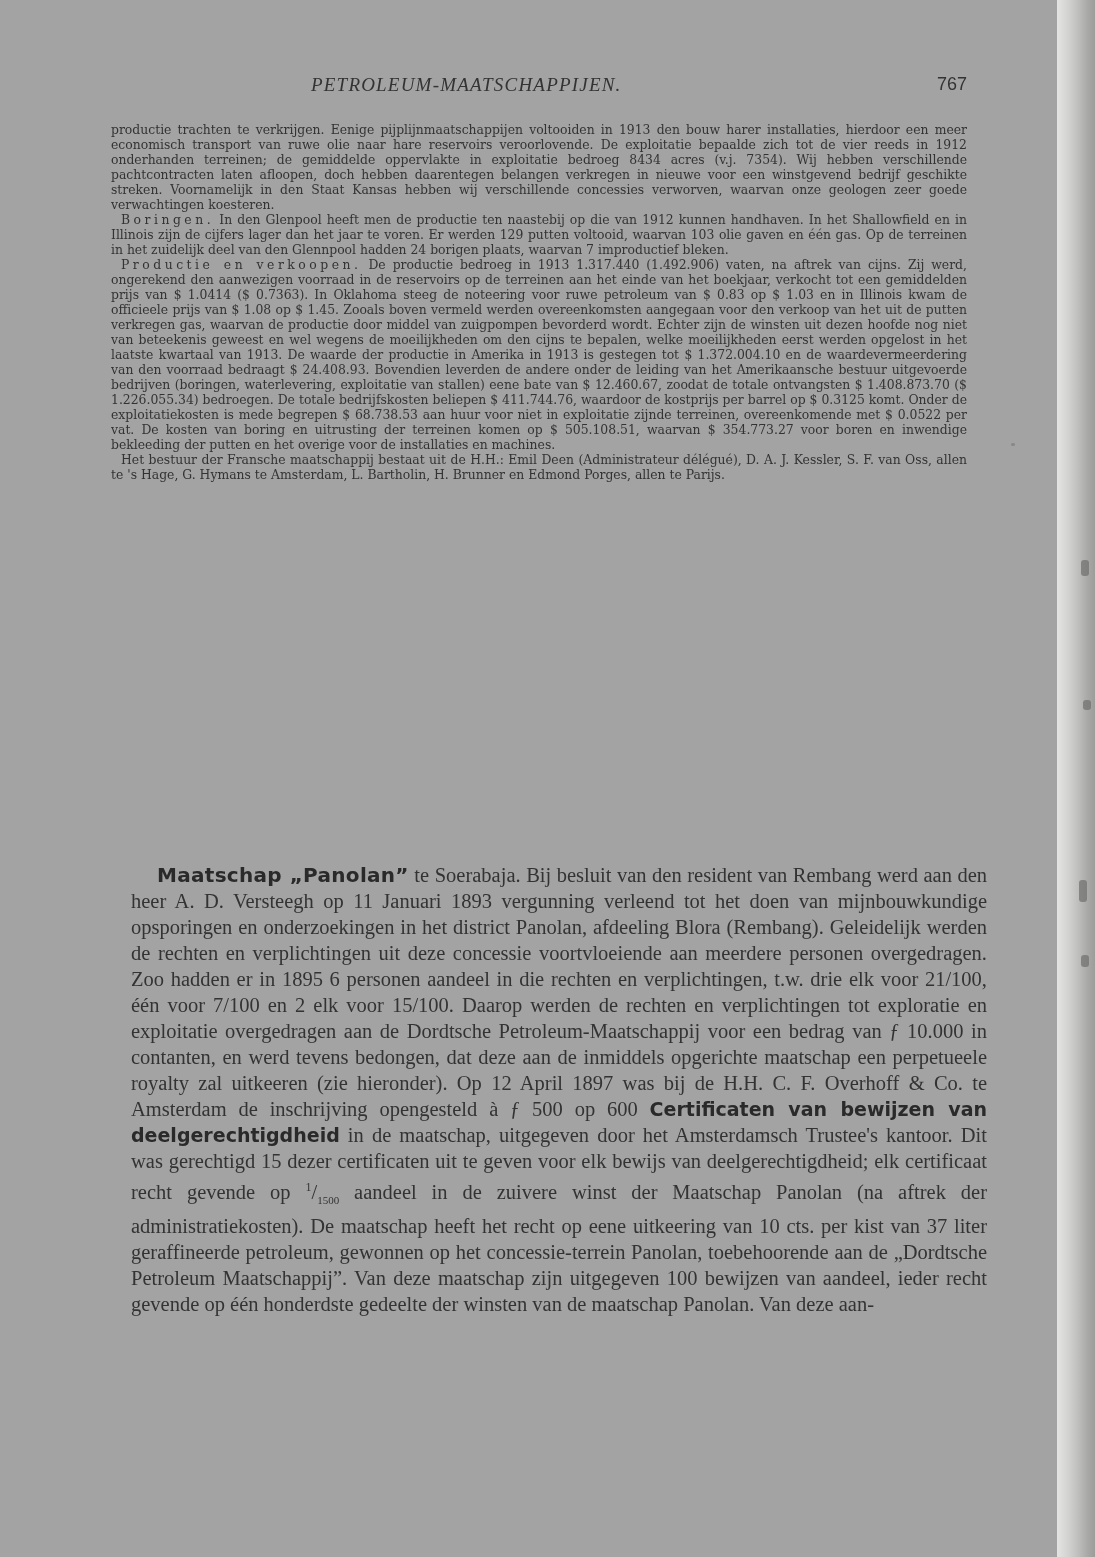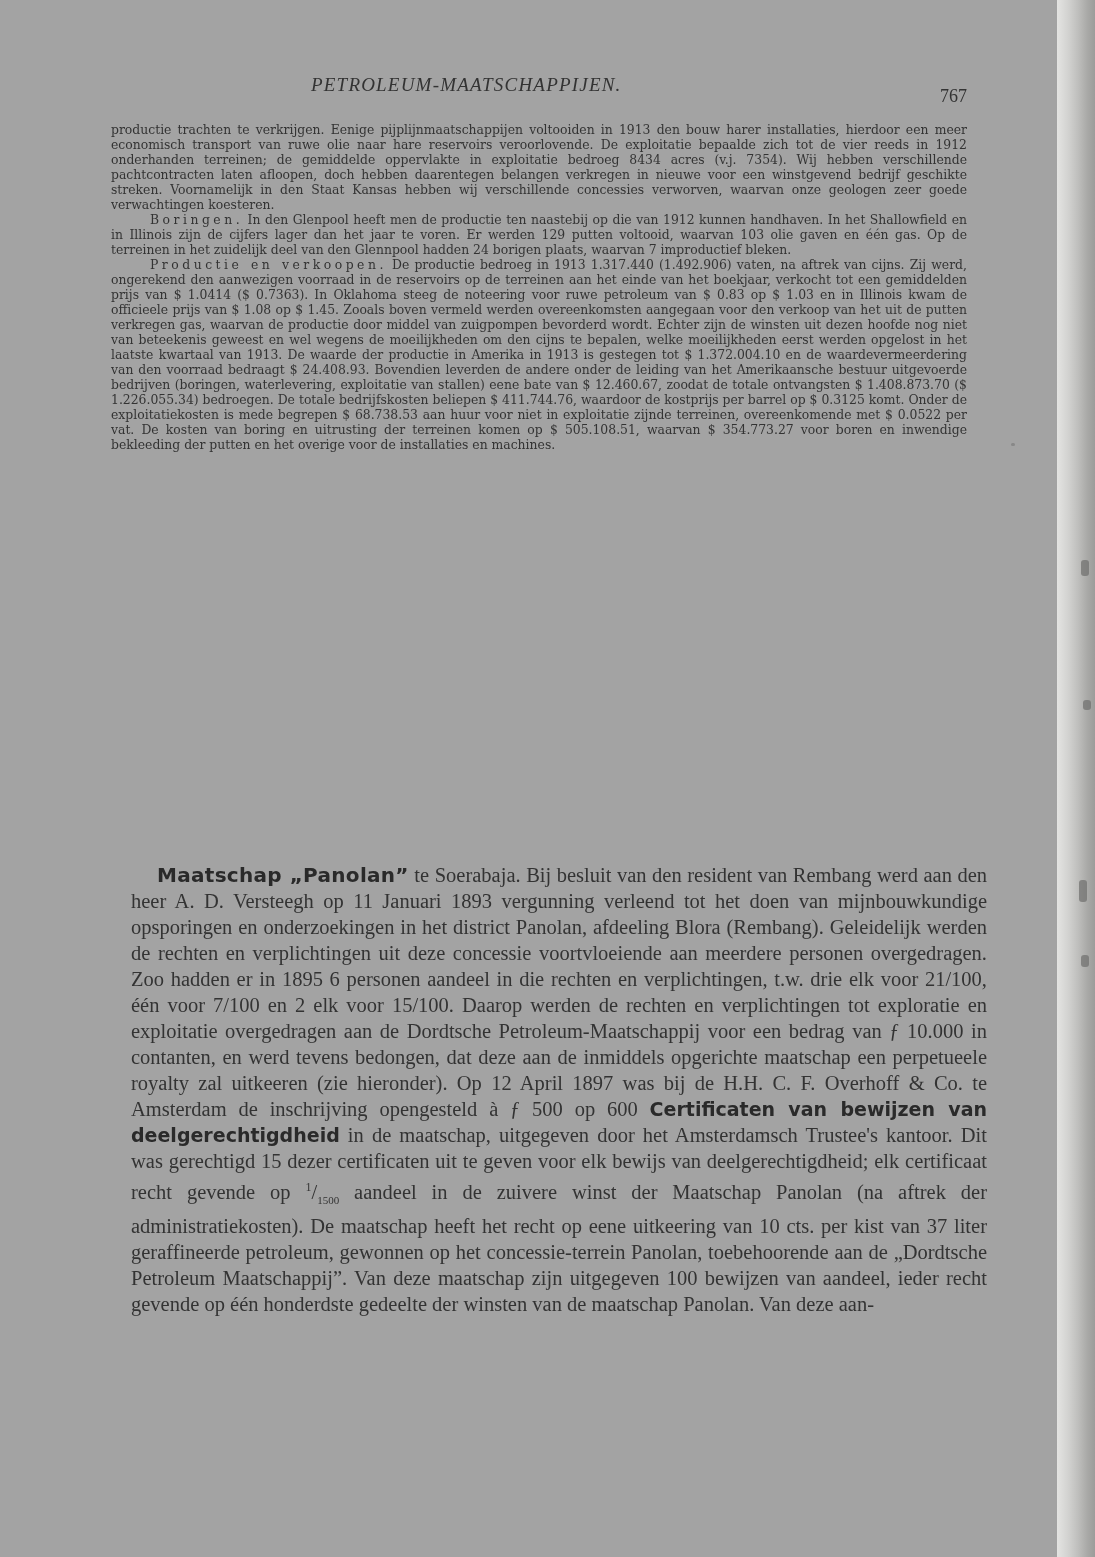--- a/index.html
+++ b/index.html
@@ -24,30 +24,30 @@
   .header {
     position: absolute; left: 111px; top: 74px; width: 856px; height: 26px;
   }
   .running-title {
     position: absolute; left: 200px; top: 0;
     font-family: "Liberation Serif", serif; font-style: italic;
     font-size: 19px; letter-spacing: 1.2px; color: #333;
   }
   .page-number {
     position: absolute; right: 0; top: 0;
-    font-family: Liberation Serif, serif; font-size: 18px; color: #333; margin-top: 12px;
+    font-family: Liberation Sans, sans-serif; font-size: 18px; color: #333;
   }
   .small-block {
     position: absolute; left: 111px; top: 122px; width: 856px;
     font-family: "DejaVu Serif", serif; font-size: 12.4px; line-height: 15px;
     text-align: justify; color: #333;
   }
   .small-block p { margin: 0; text-indent: 0; }
   .small-block p.indent { text-indent: 10px; }
-  .spaced { letter-spacing: 3.5px; margin-left: 29px; }
+  .spaced { letter-spacing: 3.5px; }
   .large-block {
     position: absolute; left: 111px; top: 862px; width: 856px;
     font-family: "Liberation Serif", serif; font-size: 20.5px; line-height: 26px;
     text-align: justify; color: #333; margin-left: 20px;
   }
   .large-block p { margin: 0; text-indent: 26px; }
   .bold-sans {
     font-family: "DejaVu Sans", "Liberation Sans", sans-serif; font-weight: bold; font-size: 19px; color: #2a2a2a;
   }
   .bold-sans.lg { font-size: 20px; letter-spacing: 0.3px; }
@@ -62,20 +62,21 @@
 
   <div class="header">
     <span class="running-title">PETROLEUM-MAATSCHAPPIJEN.</span>
     <span class="page-number">767</span>
   </div>
 
   <div class="small-block">
     <p>productie trachten te verkrijgen. Eenige pijplijnmaatschappijen voltooiden in 1913 den bouw harer installaties, hierdoor een meer economisch transport van ruwe olie naar hare reservoirs veroorlovende. De exploitatie bepaalde zich tot de vier reeds in 1912 onderhanden terreinen; de gemiddelde oppervlakte in exploitatie bedroeg 8434 acres (v.j. 7354). Wij hebben verschillende pachtcontracten laten afloopen, doch hebben daarentegen belangen verkregen in nieuwe voor een winstgevend bedrijf geschikte streken. Voornamelijk in den Staat Kansas hebben wij verschillende concessies verworven, waarvan onze geologen zeer goede verwachtingen koesteren.</p>
     <p class="indent"><span class="spaced">Boringen.</span><span> In den Glenpool heeft men de productie ten naastebij op die van 1912 kunnen handhaven. In het Shallowfield en in Illinois zijn de cijfers lager dan het jaar te voren. Er werden 129 putten voltooid, waarvan 103 olie gaven en één gas. Op de terreinen in het zuidelijk deel van den Glennpool hadden 24 borigen plaats, waarvan 7 improductief bleken.</span></p>
     <p class="indent"><span class="spaced">Productie en verkoopen.</span><span> De productie bedroeg in 1913 1.317.440 (1.492.906) vaten, na aftrek van cijns. Zij werd, ongerekend den aanwezigen voorraad in de reservoirs op de terreinen aan het einde van het boekjaar, verkocht tot een gemiddelden prijs van $ 1.0414 ($ 0.7363). In Oklahoma steeg de noteering voor ruwe petroleum van $ 0.83 op $ 1.03 en in Illinois kwam de officieele prijs van $ 1.08 op $ 1.45. Zooals boven vermeld werden overeenkomsten aangegaan voor den verkoop van het uit de putten verkregen gas, waarvan de productie door middel van zuigpompen bevorderd wordt. Echter zijn de winsten uit dezen hoofde nog niet van beteekenis geweest en wel wegens de moeilijkheden om den cijns te bepalen, welke moeilijkheden eerst werden opgelost in het laatste kwartaal van 1913. De waarde der productie in Amerika in 1913 is gestegen tot $ 1.372.004.10 en de waardevermeerdering van den voorraad bedraagt $ 24.408.93. Bovendien leverden de andere onder de leiding van het Amerikaansche bestuur uitgevoerde bedrijven (boringen, waterlevering, exploitatie van stallen) eene bate van $ 12.460.67, zoodat de totale ontvangsten $ 1.408.873.70 ($ 1.226.055.34) bedroegen. De totale bedrijfskosten beliepen $ 411.744.76, waardoor de kostprijs per barrel op $ 0.3125 komt. Onder de exploitatiekosten is mede begrepen $ 68.738.53 aan huur voor niet in exploitatie zijnde terreinen, overeenkomende met $ 0.0522 per vat. De kosten van boring en uitrusting der terreinen komen op $ 505.108.51, waarvan $ 354.773.27 voor boren en inwendige bekleeding der putten en het overige voor de installaties en machines.</span></p>
+    <p class="indent">Het bestuur der Fransche maatschappij bestaat uit de H.H.: Emil Deen (Administrateur délégué), D. A. J. Kessler, S. F. van Oss, allen te 's Hage, G. Hymans te Amsterdam, L. Bartholin, H. Brunner en Edmond Porges, allen te Parijs.</p>
   </div>
 
   <div class="large-block">
     <p><span class="bold-sans lg">Maatschap „Panolan”</span><span> te Soerabaja. Bij besluit van den resident van Rembang werd aan den heer A. D. Versteegh op 11 Januari 1893 vergunning verleend tot het doen van mijnbouwkundige opsporingen en onderzoekingen in het district Panolan, afdeeling Blora (Rembang). Geleidelijk werden de rechten en verplichtingen uit deze concessie voortvloeiende aan meerdere personen overgedragen. Zoo hadden er in 1895 6 personen aandeel in die rechten en verplichtingen, t.w. drie elk voor 21/100, één voor 7/100 en 2 elk voor 15/100. Daarop werden de rechten en verplichtingen tot exploratie en exploitatie overgedragen aan de Dordtsche Petroleum-Maatschappij voor een bedrag van ƒ 10.000 in contanten, en werd tevens bedongen, dat deze aan de inmiddels opgerichte maatschap een perpetueele royalty zal uitkeeren (zie hieronder). Op 12 April 1897 was bij de H.H. C. F. Overhoff &amp; Co. te Amsterdam de inschrijving opengesteld à ƒ 500 op 600 </span><span class="bold-sans">Certificaten van bewijzen van deelgerechtigdheid</span><span> in de maatschap, uitgegeven door het Amsterdamsch Trustee's kantoor. Dit was gerechtigd 15 dezer certificaten uit te geven voor elk bewijs van deelgerechtigdheid; elk certificaat recht gevende op </span><span class="sup">1</span>/<span class="sub">1500</span><span> aandeel in de zuivere winst der Maatschap Panolan (na aftrek der administratiekosten). De maatschap heeft het recht op eene uitkeering van 10 cts. per kist van 37 liter geraffineerde petroleum, gewonnen op het concessie-terrein Panolan, toebehoorende aan de „Dordtsche Petroleum Maatschappij”. Van deze maatschap zijn uitgegeven 100 bewijzen van aandeel, ieder recht gevende op één honderdste gedeelte der winsten van de maatschap Panolan. Van deze aan-</span></p>
   </div>
 
   <div class="smudge" style="left:1011px; top:443px;"></div>
 </div>
 
 <div class="gutter">

